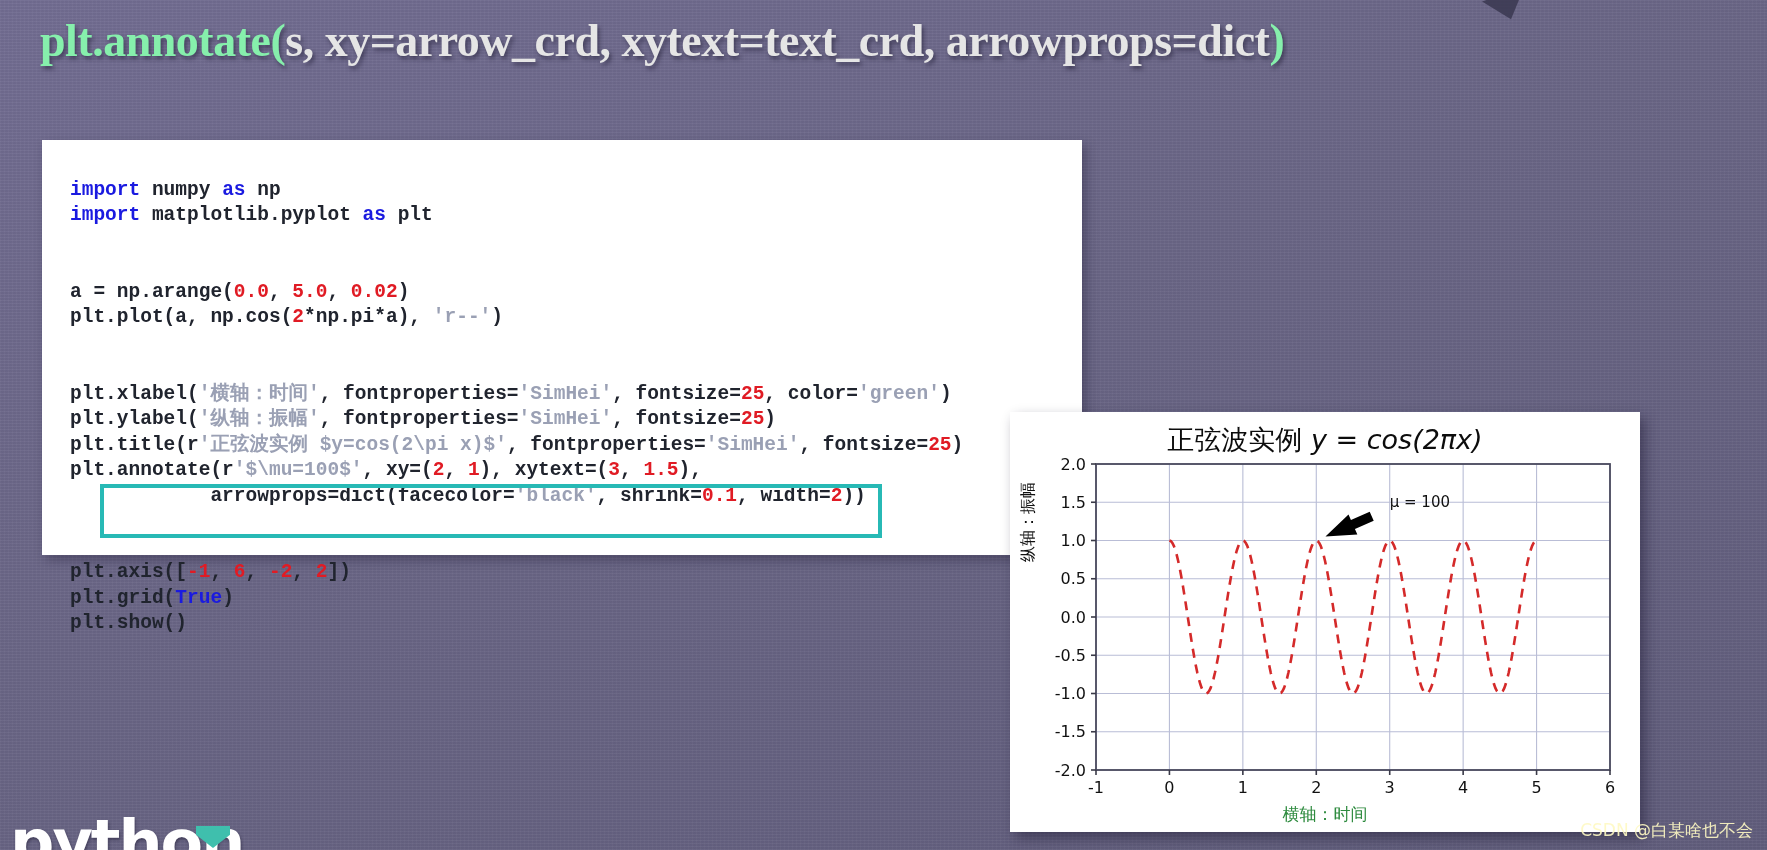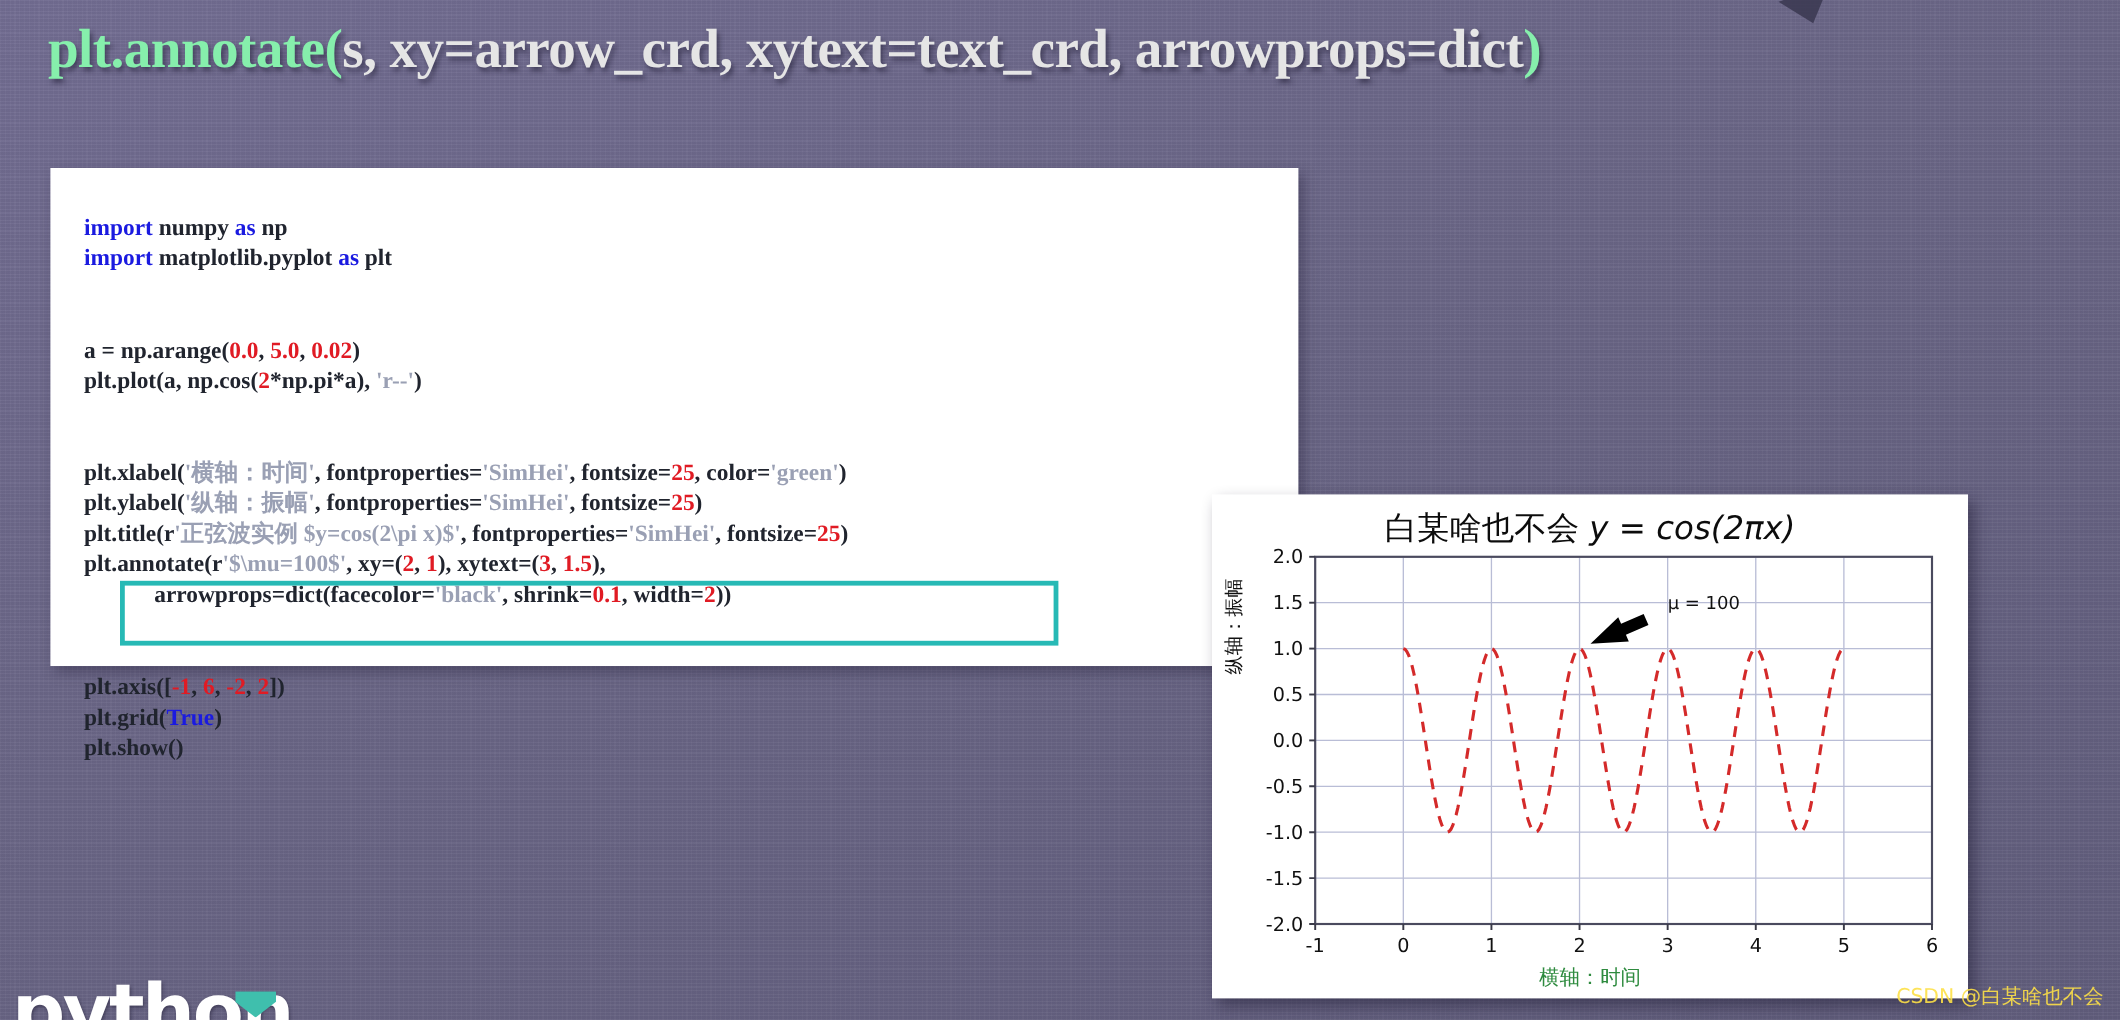--- a/index.html
+++ b/index.html
@@ -35,21 +35,21 @@
   }
 
   
   #code-card{
     position:absolute;left:42px;top:140px;width:1040px;height:415px;
     background:#ffffff;
     box-shadow:4px 5px 10px rgba(25,20,45,.35);
   }
   #code-block{
     position:absolute;left:28px;top:18px;
-    font-family:Liberation Serif, serif;
+    font-family:Liberation Mono, monospace;
     font-size:19.5px;line-height:25.5px;font-weight:bold;
     white-space:pre;color:#20242e;
   }
   .kw{color:#1a1ae0;}
   .num{color:#e01b24;}
   .str{color:#9aa0b4;font-weight:bold;}
   .blank{display:block;height:25.5px;}
 
   #annotate-highlight{
     position:absolute;left:58px;top:344px;width:782px;height:54px;
@@ -94,21 +94,21 @@
     text-shadow:1px 2px 3px rgba(30,25,50,.5);
   }
   #python-mark{
     position:absolute;left:196px;top:826px;width:34px;height:22px;
     background:#3fbfad;
     clip-path:polygon(0 0,100% 0,100% 40%,50% 100%,0 40%);
   }
   #watermark{
     position:absolute;right:14px;bottom:8px;
     font-family:"DejaVu Sans","Liberation Sans",sans-serif;
-    font-size:17px;color:#fde047;opacity:.9;white-space:nowrap;
+    font-size:17px;color:#fef9c3;opacity:.9;white-space:nowrap;
   }
 </style>
 </head>
 <body>
 
 <div id="slide-bg"></div>
 
 <div id="corner-arrow"></div>
 
 <div id="title-bar">
@@ -129,21 +129,21 @@
 <span>            arrowprops=dict(facecolor=<span class="str">'black'</span>, shrink=<span class="num">0.1</span>, width=<span class="num">2</span>))</span>
 <span class="blank"></span>
 <span>plt.axis([<span class="num">-1</span>, <span class="num">6</span>, <span class="num">-2</span>, <span class="num">2</span>])</span>
 <span>plt.grid(<span class="kw">True</span>)</span>
 <span>plt.show()</span></pre>
   <div id="annotate-highlight"></div>
 </div>
 
 <div id="plot-card">
   <div id="plot-title">
-    <span>白某啥也不会</span>
+    <span>正弦波实例</span>
     <span class="math">y = cos(2πx)</span>
   </div>
   <div id="ylabel">纵轴：振幅</div>
   <div id="xlabel">横轴：时间</div>
   <svg id="plot-svg" width="630" height="420">
       <line x1="86" y1="52" x2="86" y2="358" stroke="#b9bdd6" stroke-width="1.1"></line>
       <line x1="159.42857142857144" y1="52" x2="159.42857142857144" y2="358" stroke="#b9bdd6" stroke-width="1.1"></line>
       <line x1="232.85714285714286" y1="52" x2="232.85714285714286" y2="358" stroke="#b9bdd6" stroke-width="1.1"></line>
       <line x1="306.2857142857143" y1="52" x2="306.2857142857143" y2="358" stroke="#b9bdd6" stroke-width="1.1"></line>
       <line x1="379.7142857142857" y1="52" x2="379.7142857142857" y2="358" stroke="#b9bdd6" stroke-width="1.1"></line>

